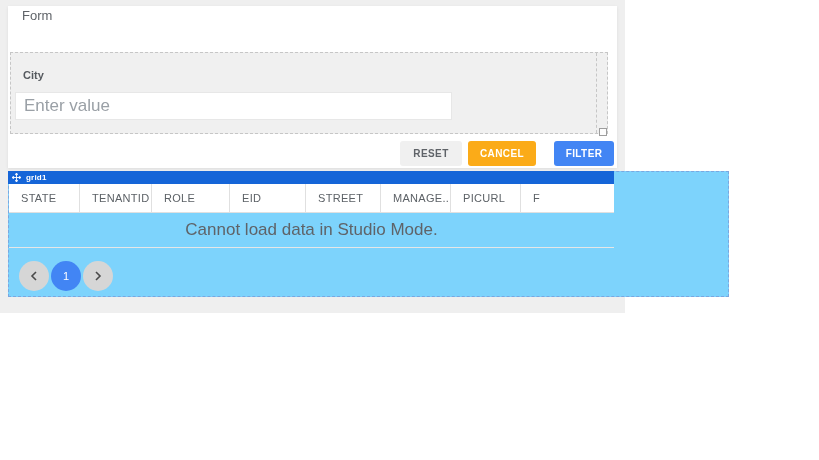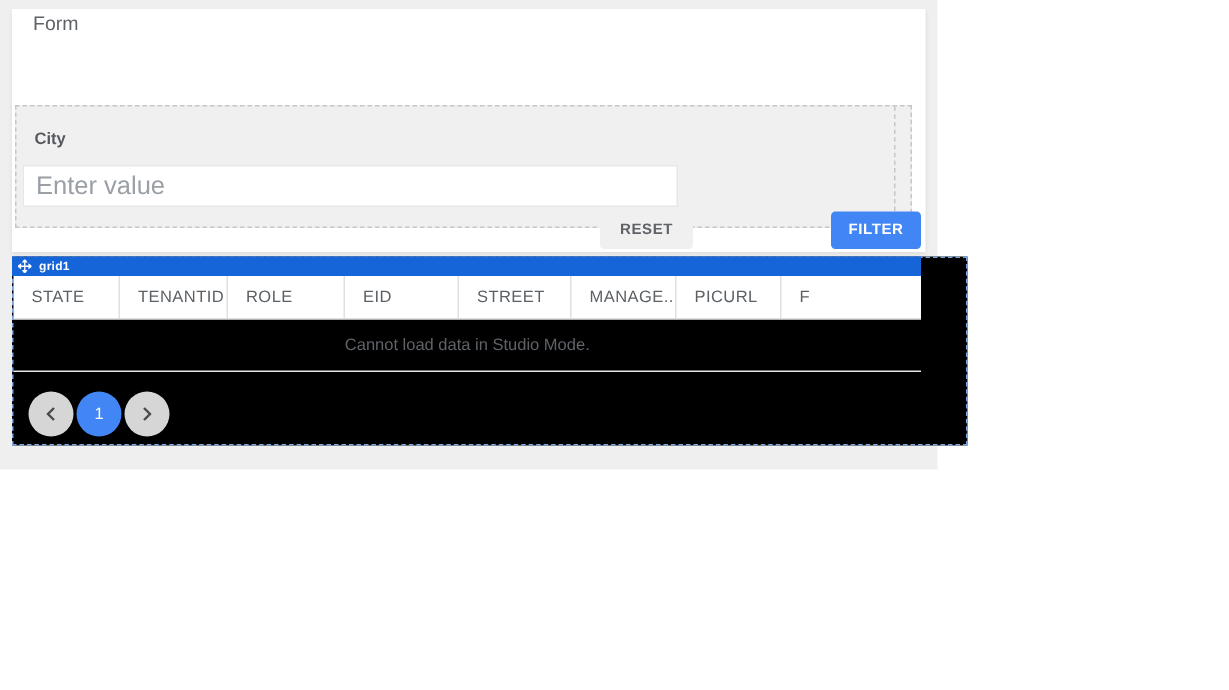--- a/index.html
+++ b/index.html
@@ -9,57 +9,57 @@
 
   
   .canvas { position: absolute; left: 0; top: 0; width: 625px; height: 313px; background: #efefef; }
 
   
   .form-card { position: absolute; left: 8px; top: 6px; width: 609px; height: 162px;
     background: #ffffff; box-shadow: 0 1px 3px rgba(0,0,0,0.08); }
   .form-title { position: absolute; left: 14px; top: 2px; font-size: 13px; color: #5f6368; }
 
   .drop-zone { position: absolute; left: 2px; top: 46px; width: 598px; height: 82px;
-    background: #f0f0f0; border: 1px dashed #c6c6c6; margin-top: 18px; }
+    background: #f0f0f0; border: 1px dashed #c6c6c6; }
   .inner-dash-line { position: absolute; top: 0; right: 10px; width: 0; height: 100%;
     border-left: 1px dashed #c6c6c6; }
   .resize-handle { position: absolute; right: 0px; bottom: -3px; width: 8px; height: 8px;
     background: #fdfdfd; border: 1px solid #9e9e9e; }
 
   .field-label { position: absolute; left: 12px; top: 16px; font-size: 11px; font-weight: bold; color: #55595e; }
   .field-input { position: absolute; left: 4px; top: 39px; width: 437px; height: 28px;
     background: #ffffff; border: 1px solid #e7e7e7; font-family: "Liberation Sans", sans-serif;
     font-size: 17px; color: #3c4043; padding: 0 8px; outline: none; }
   .field-input::placeholder { color: #9aa0a6; opacity: 1; }
 
   .btn { position: absolute; top: 135px; height: 25px; border: none; border-radius: 3px;
     font-family: "Liberation Sans", sans-serif; font-size: 10px; font-weight: bold;
     letter-spacing: 0.4px; cursor: pointer; }
   .btn-reset  { left: 392px; width: 62px; background: #f0f0f0; color: #5f6368; }
   .btn-cancel { left: 460px; width: 68px; background: #fbab18; color: #ffffff; }
   .btn-filter { left: 546px; width: 60px; background: #4285f4; color: #ffffff; }
 
   
-  .grid-widget { position: absolute; left: 8px; top: 171px; width: 637px; height: 126px;
-    background: #000000; border: 1px dashed #7aa7e0; }
+  .grid-widget { position: absolute; left: 8px; top: 171px; width: 721px; height: 126px;
+    background: #7dd3fc; border: 1px dashed #7aa7e0; }
   .grid-bar { position: absolute; left: -1px; top: -1px; width: 606px; height: 13px;
     background: #1565d8; color: #ffffff; display: flex; align-items: center; }
   .grid-bar .move-ic { width: 9px; height: 9px; margin: 0 5px 0 4px; }
   .grid-bar .bar-label { font-size: 8px; font-weight: bold; letter-spacing: 0.2px; }
 
   .grid-header { position: absolute; left: 0; top: 12px; width: 605px; height: 29px;
     border-bottom: 1px solid #e0e0e0; display: flex; overflow: hidden; background: #ffffff; }
   .col-cell { flex: 0 0 auto; height: 100%; border-right: 1px solid #e0e0e0;
     display: flex; align-items: center; padding-left: 12px; font-size: 11px;
     color: #5c6166; letter-spacing: 0.3px; white-space: nowrap; overflow: hidden; }
   .col-cell:last-child { border-right: none; }
 
   .grid-message-row { position: absolute; left: 0; top: 41px; width: 605px; height: 35px;
     border-bottom: 1px solid #e6e6e6; display: flex; align-items: center; justify-content: center; }
-  .grid-message { font-size: 11px; color: #5f6368; }
+  .grid-message { font-size: 17px; color: #5f6368; }
 
   .pagination { position: absolute; left: 10px; top: 89px; display: flex; align-items: center; gap: 2px; }
   .page-circle { width: 30px; height: 30px; border-radius: 50%; border: none;
     display: flex; align-items: center; justify-content: center; cursor: pointer;
     font-family: "Liberation Sans", sans-serif; }
   .page-nav { background: #d6d6d6; color: #4a4a4a; }
   .page-current { background: #4285f4; color: #ffffff; font-size: 11px; }
 </style>
 </head>
 <body>
@@ -71,20 +71,21 @@
       <div class="form-title">Form</div>
 
       <div class="drop-zone">
         <div class="inner-dash-line"></div>
         <div class="field-label">City</div>
         <input class="field-input" type="text" placeholder="Enter value" style="">
         <div class="resize-handle"></div>
       </div>
 
       <button class="btn btn-reset">RESET</button>
+      <button class="btn btn-cancel">CANCEL</button>
       <button class="btn btn-filter">FILTER</button>
     </div>
 
     <div class="grid-widget">
       <div class="grid-bar">
         <svg class="move-ic" viewBox="0 0 10 10">
           <g stroke="#ffffff" stroke-width="1" fill="#ffffff">
             <line x1="5" y1="1.5" x2="5" y2="8.5"></line>
             <line x1="1.5" y1="5" x2="8.5" y2="5"></line>
             <path d="M5 0 L3.8 1.8 L6.2 1.8 Z"></path>

